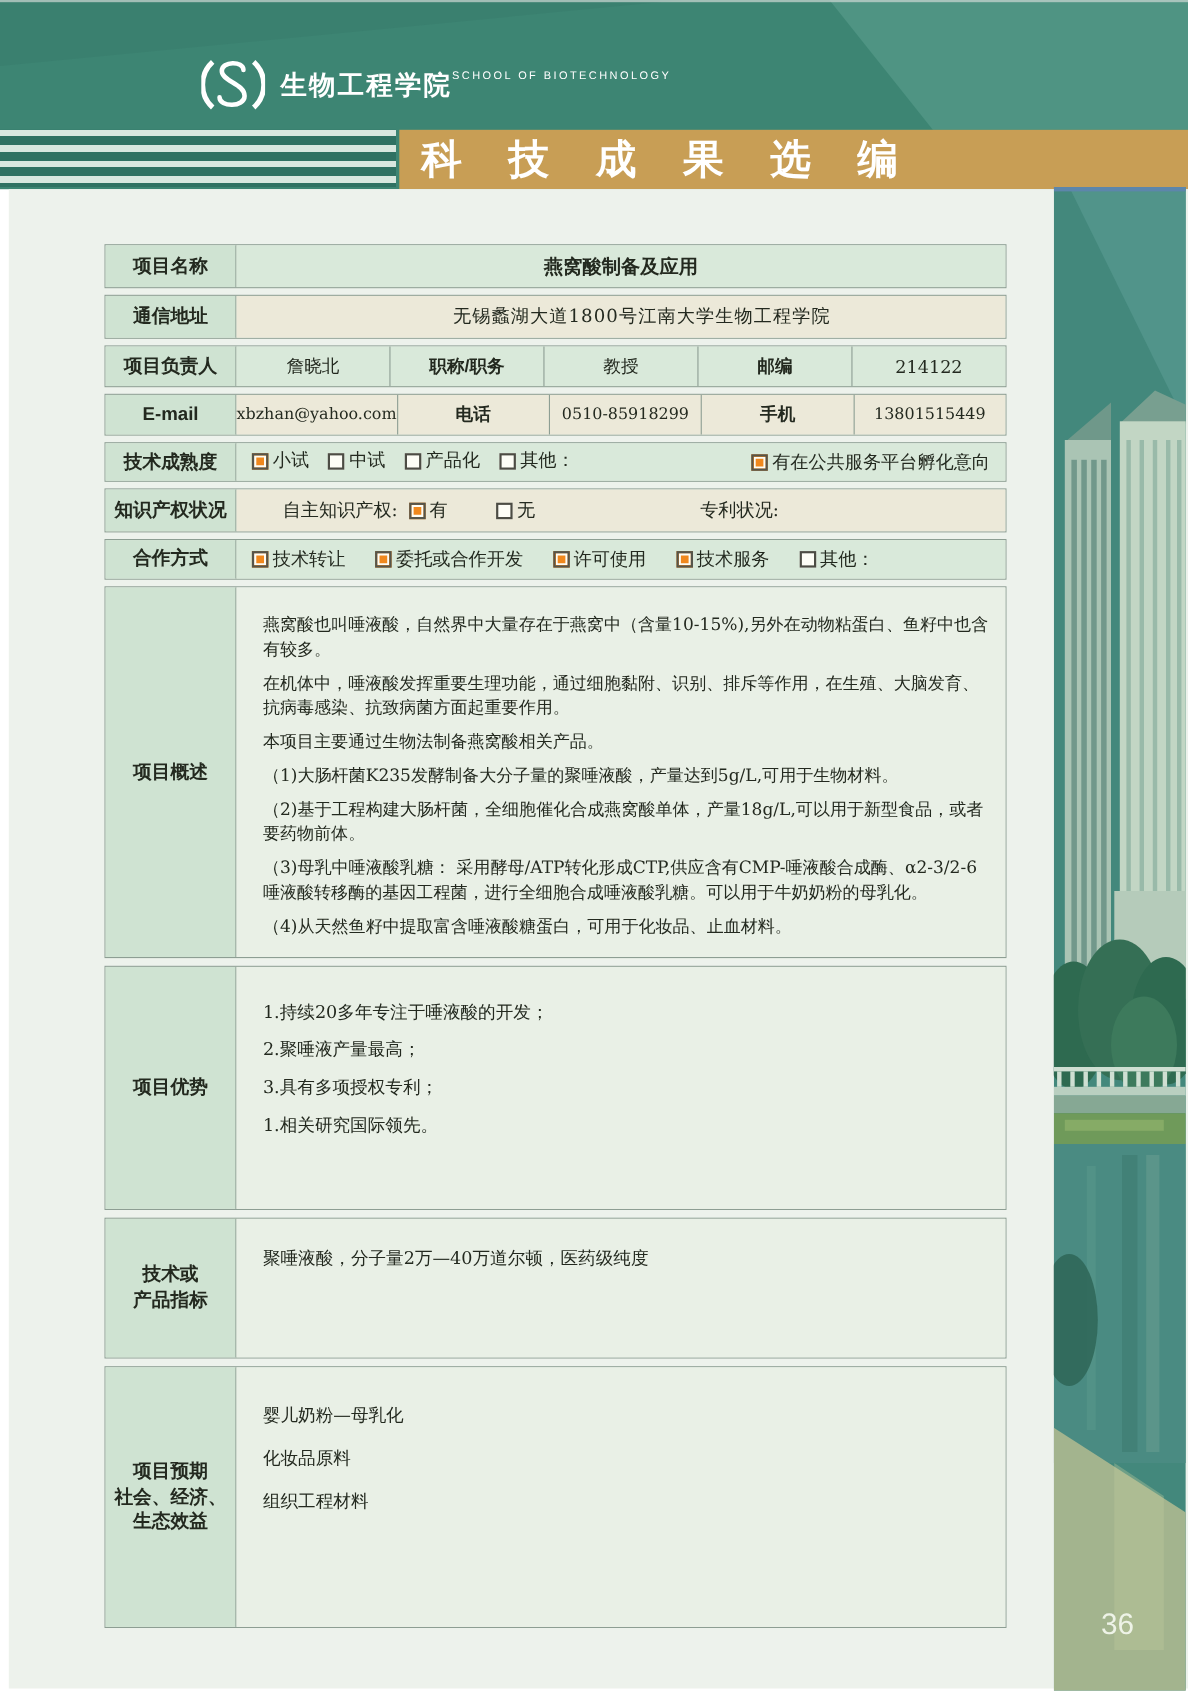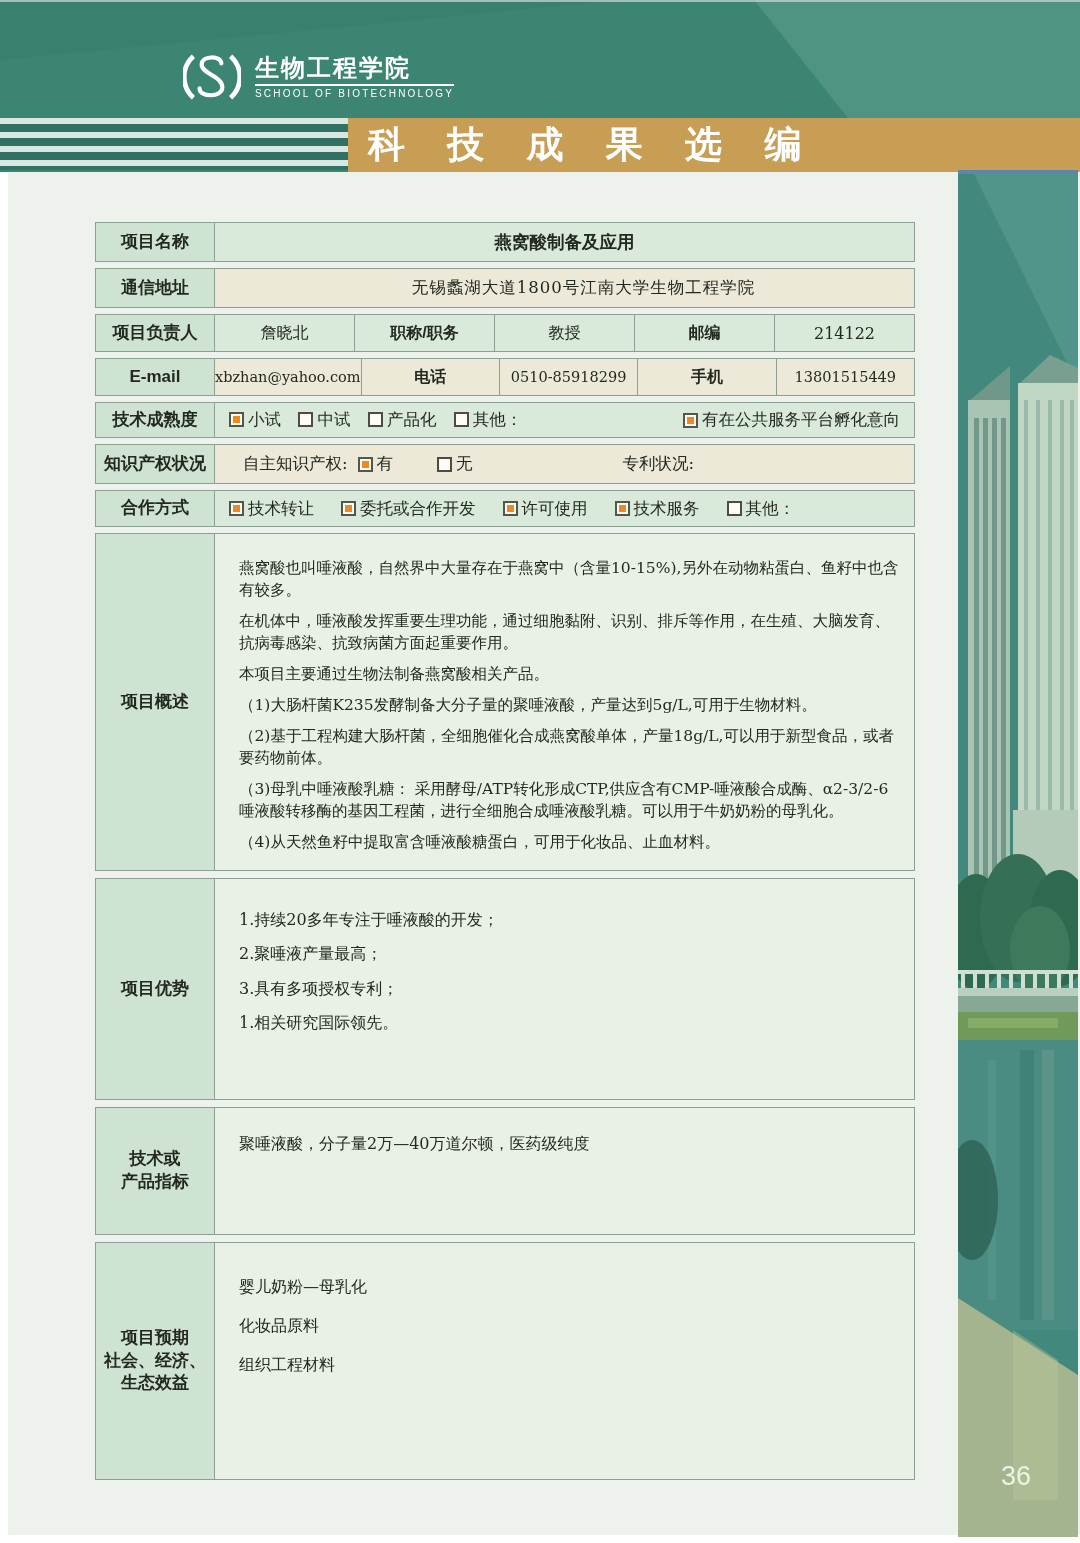--- a/index.html
+++ b/index.html
@@ -7,25 +7,25 @@
   body { position:relative; font-family:"Liberation Sans", sans-serif; color:#23291f; }
 
   
   .header { position:absolute; left:0; top:0; width:1080px; height:172px; background:#3d8573; overflow:hidden; }
   .header .topline { position:absolute; left:0; top:0; width:100%; height:2px; background:#cfd8d4; opacity:.7; }
   .header .diag { position:absolute; left:0; top:0; width:100%; height:100%; }
   .stripes { position:absolute; left:0; top:118px; width:360px; height:52px;
     background:repeating-linear-gradient(to bottom, #d8e7df 0 6px, #2f7162 6px 14px); }
   .logo-wrap { position:absolute; left:183px; top:48px; display:flex; align-items:center; }
   .logo-badge { width:58px; height:58px; margin-right:14px; }
-  .logo-texts { display:flex; flex-direction:column; }
+  .logo-texts { display:flex; }
   .logo-cn { color:#ffffff; font-size:24px; font-weight:bold; font-family:"DejaVu Serif", serif; letter-spacing:2px; line-height:1.1; }
   .logo-rule { height:2px; background:#ffffff; margin:3px 0 2px 0; }
   .logo-en { color:#ffffff; font-size:10px; letter-spacing:2.2px; }
-  .gold-band { position:absolute; left:348px; top:118px; right:0; height:54px; background:#c89e55;
+  .gold-band { position:absolute; left:363px; top:118px; right:0; height:54px; background:#c89e55;
     display:flex; align-items:center; }
   .gold-title { color:#ffffff; font-size:37px; font-weight:bold; letter-spacing:16px; padding-left:20px; white-space:nowrap; }
 
   
   .page-bg { position:absolute; left:8px; top:172px; right:0; bottom:8px; background:#edf2ec; }
 
   
   .photo { position:absolute; left:958px; top:170px; width:120px; height:1367px; }
   .photo svg { display:block; }
 
@@ -226,21 +226,21 @@
       </span>
       <span class="opt">
         <span class="cb checked"></span>
         <span>有在公共服务平台孵化意向</span>
       </span>
     </div>
   </div>
 
   <div class="row h40">
     <div class="lbl">知识产权状况</div>
-    <div class="optrow bg-cream" style="padding-left:28px">
+    <div class="optrow bg-cream" style="padding-left:42px">
       <span class="opt" style="margin-right:10px">自主知识产权:</span>
       <span class="opt" style="margin-right:44px">
         <span class="cb checked"></span>
         <span>有</span>
       </span>
       <span class="opt">
         <span class="cb"></span>
         <span>无</span>
       </span>
       <span class="opt" style="margin-left:150px">专利状况:</span>

